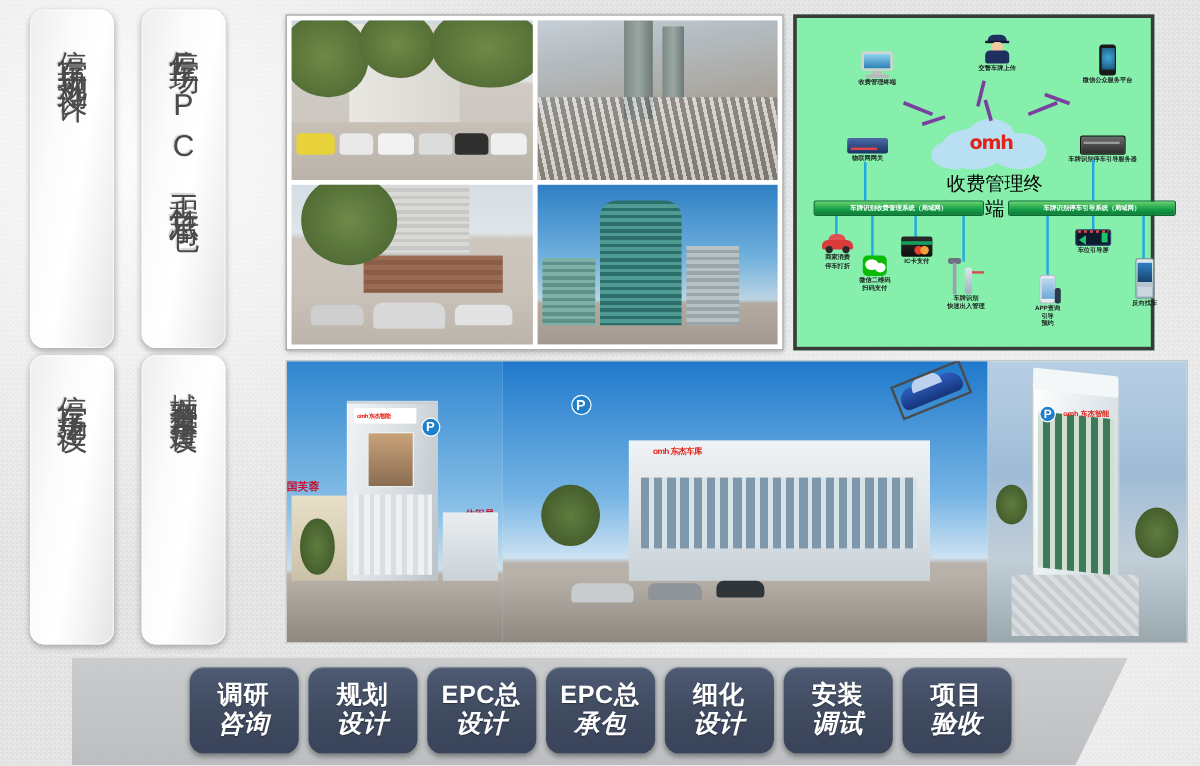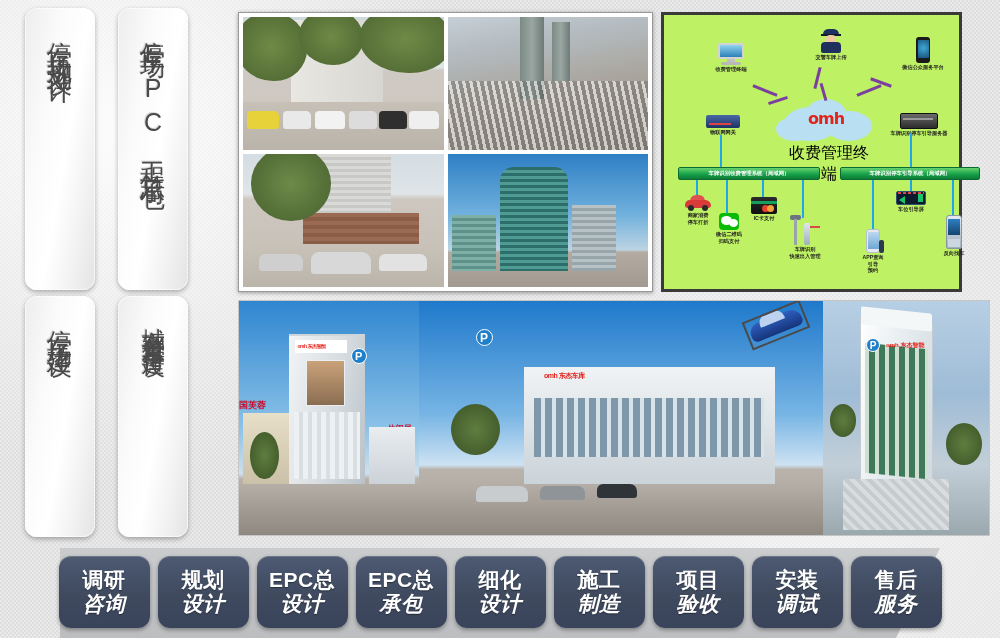--- a/index.html
+++ b/index.html
@@ -91,21 +91,21 @@
   .ph4 .glass2 { position:absolute; left:62%; top:38%; width:22%; height:50%;
     background: repeating-linear-gradient(#b7c2c6 0 3px,#98a6ab 3px 6px); }
   .ph4 .glass3 { position:absolute; left:2%; top:46%; width:22%; height:42%;
     background: repeating-linear-gradient(#7fb0a8 0 3px,#5d9189 3px 6px); }
 
   .ph .lbl { position:absolute; left:0; bottom:0; opacity:0; font-size:1px; }
 
   
   .diagram {
     position: absolute; left: 661px; top: 12px; width: 301px; height: 280px;
-    background: #bef264; border: 3px solid #3a3a3a;
+    background: #86efac; border: 3px solid #3a3a3a;
   }
   .dg-inner { position: relative; width: 100%; height: 100%; }
 
   .node { position: absolute; text-align: center; }
   .node .nlabel { font-size: 5.2px; color: #1d1d1d; line-height: 1.25; white-space: pre-line; font-weight: 700; }
   .node .glyph { margin: 0 auto 1px; }
 
   .cloudwrap { position:absolute; left: 112px; top: 84px; width: 106px; height: 52px; }
   .cloud { position:absolute; border-radius: 50%; background: #b9e0f2; }
   .cl-a { left: 8px;  top: 8px;  width: 54px; height: 34px; }
@@ -550,29 +550,21 @@
     </div>
     <div class="step">
       <span>EPC总</span>
       <span class="l2">承包</span>
     </div>
     <div class="step">
       <span>细化</span>
       <span class="l2">设计</span>
     </div>
     <div class="step">
-      <span>施工</span>
-      <span class="l2">制造</span>
+      <span>安装</span>
+      <span class="l2">调试</span>
     </div>
     <div class="step">
       <span>项目</span>
       <span class="l2">验收</span>
     </div>
-    <div class="step">
-      <span>安装</span>
-      <span class="l2">调试</span>
-    </div>
-    <div class="step">
-      <span>售后</span>
-      <span class="l2">服务</span>
-    </div>
   </div>
 </div>
 
 </body></html>

